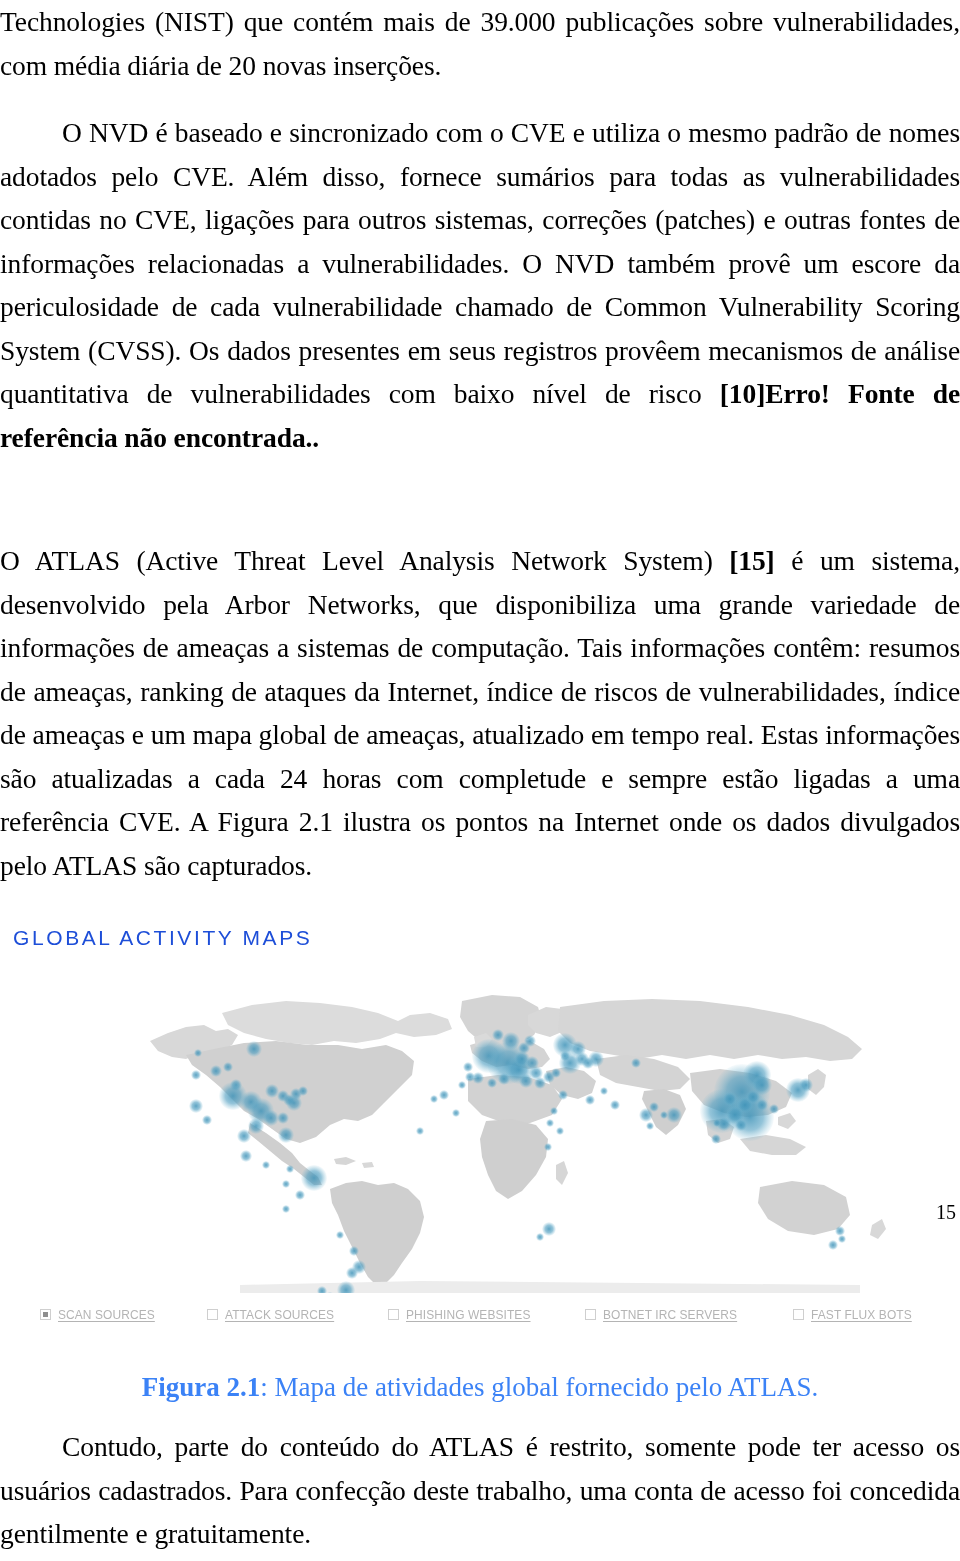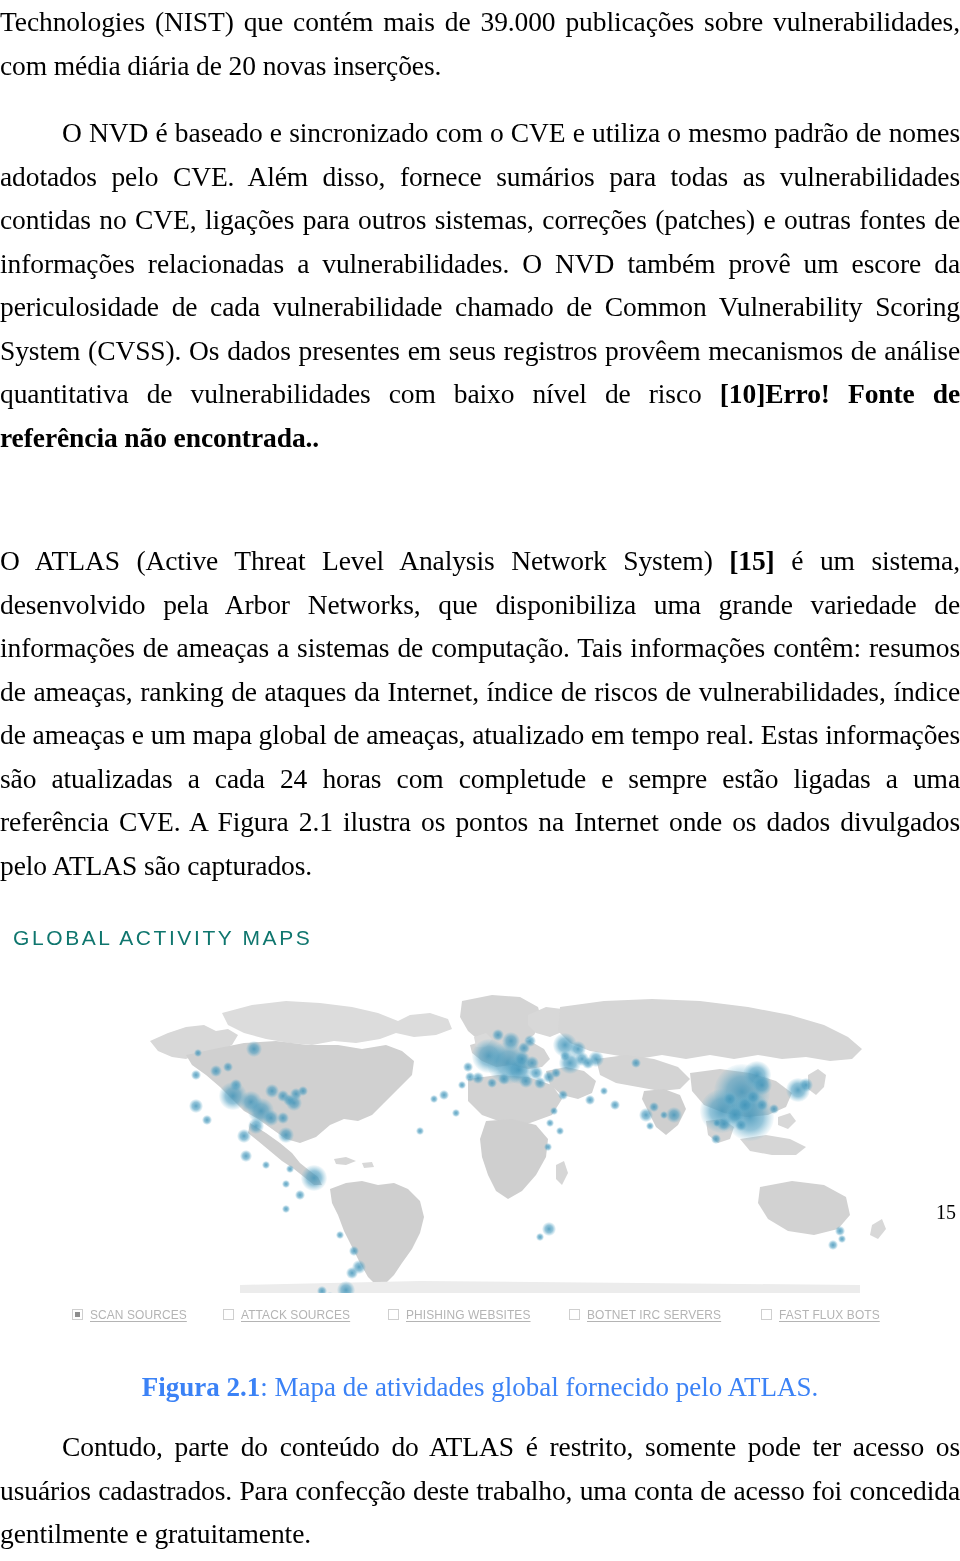--- a/index.html
+++ b/index.html
@@ -68,21 +68,21 @@
     background: #ffffff;
     overflow: hidden;
   }
   .map-title {
     position: absolute;
     left: 13px;
     top: 15px;
     font-family: "Liberation Sans", "DejaVu Sans", sans-serif;
     font-size: 21px;
     letter-spacing: 2.6px;
-    color: #0f766e;
+    color: #1d4ed8;
     font-weight: 400;
     white-space: nowrap;
   }
   .map-canvas {
     position: absolute;
     left: 0;
     top: 52px;
     width: 960px;
     height: 330px;
   }
@@ -94,21 +94,21 @@
 
   
   .legend {
     position: absolute;
     left: 0;
     top: 396px;
     width: 960px;
     display: flex;
     justify-content: center;
     align-items: center;
-    gap: 28px;
+    gap: 44px;
   }
   .legend-item {
     display: flex;
     align-items: center;
     gap: 7px;
     white-space: nowrap;
   }
   .legend-box {
     width: 11px;
     height: 11px;

